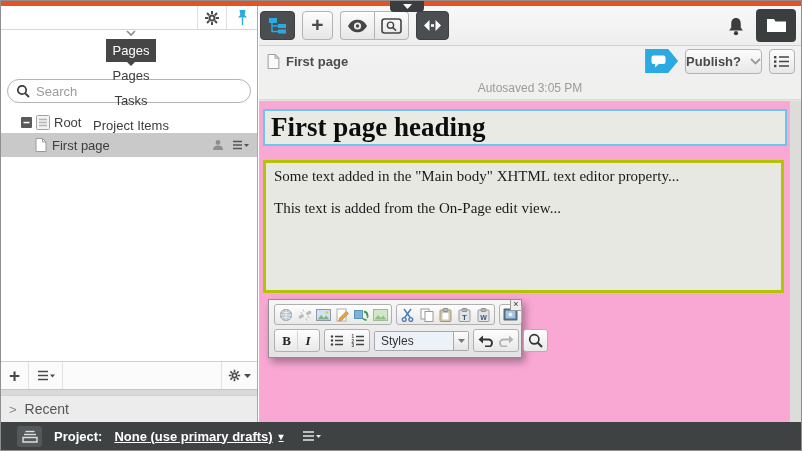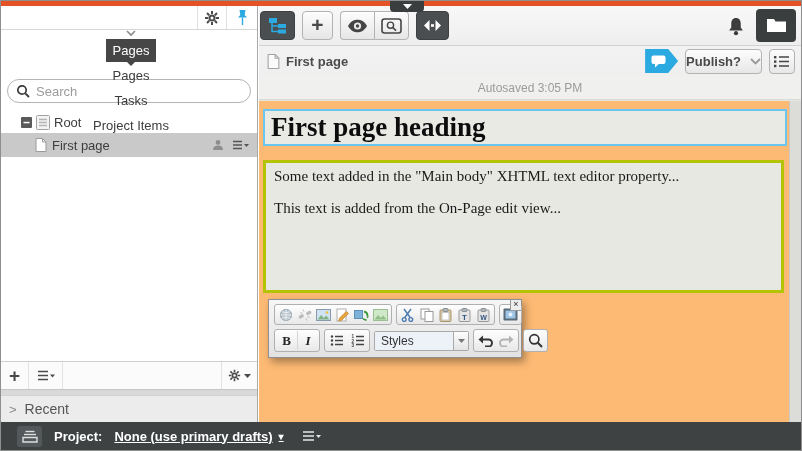--- a/index.html
+++ b/index.html
@@ -58,21 +58,21 @@
 
   .m-titlerow { height:30px; display:flex; align-items:center; padding:0 6px 0 8px; background:linear-gradient(#f2f2f2,#efefef); gap:6px; }
   .m-title { font-size:13px; font-weight:bold; color:#4c4c4c; }
   .tr-right { margin-left:auto; display:flex; align-items:center; gap:7px; }
   .flag { width:33px; height:24px; background:#2ba9e1; clip-path:polygon(0 0,70% 0,100% 50%,70% 100%,0 100%); display:flex; align-items:center; justify-content:flex-start; padding-left:6px; cursor:pointer; }
   .publish-btn { height:25px; padding:0 0; background:linear-gradient(#fdfdfd,#e7e7e7); border:1px solid #b3b3b3; border-radius:4px; display:flex; align-items:center; gap:9px; font-size:13px; font-weight:bold; color:#4a4a4a; cursor:pointer; }
   .listopt-btn { width:26px; height:25px; background:linear-gradient(#fdfdfd,#e7e7e7); border:1px solid #b3b3b3; border-radius:4px; display:flex; align-items:center; justify-content:center; cursor:pointer; }
 
   .m-autosave { height:24px; background:#f0f0ee; border-bottom:1px solid #dadad6; display:flex; align-items:center; justify-content:center; font-size:12px; color:#9b9b9b; }
 
-  .canvas { position:absolute; top:95px; bottom:0; left:0; right:0; background:#fdba74; }
+  .canvas { position:absolute; top:95px; bottom:0; left:0; right:0; background:#f9a8d4; }
   .scrollstrip { position:absolute; right:0; top:0; bottom:0; width:12px; background:#dcdcd8; border-left:1px solid #c8c8c4; }
   .heading-box { position:absolute; left:4px; right:14px; top:8px; height:37px; border:2px solid #6ac6ef; background:#eaeae5; display:flex; align-items:center; cursor:text; }
   .heading-box span { font-family:"Liberation Serif", serif; font-weight:bold; font-size:27px; color:#0d0d0d; padding-left:6px; white-space:nowrap; }
   .body-box { position:absolute; left:4px; right:17px; top:59px; height:133px; border:3px solid #b4c405; background:#e8e8e3; padding:5px 8px; cursor:text; }
   .body-box p { font-family:Liberation Serif, serif; font-size:15px; color:#1a1a1a; margin-bottom:15px; }
 
   
   .mce { position:absolute; left:9px; top:198px; width:254px; background:linear-gradient(#f6f6f6,#e2e2e2); border:1px solid #8f8f8f; box-shadow:3px 4px 8px rgba(0,0,0,.35); padding:4px 4px 5px 5px; }
   .mce-close { position:absolute; top:0; right:0; width:11px; height:11px; border-left:1px solid #9a9a9a; border-bottom:1px solid #9a9a9a; background:#ededed; font-size:9px; line-height:9px; text-align:center; color:#333; cursor:pointer; }
   .mce-row { display:flex; align-items:center; gap:4px; margin-bottom:4px; }

